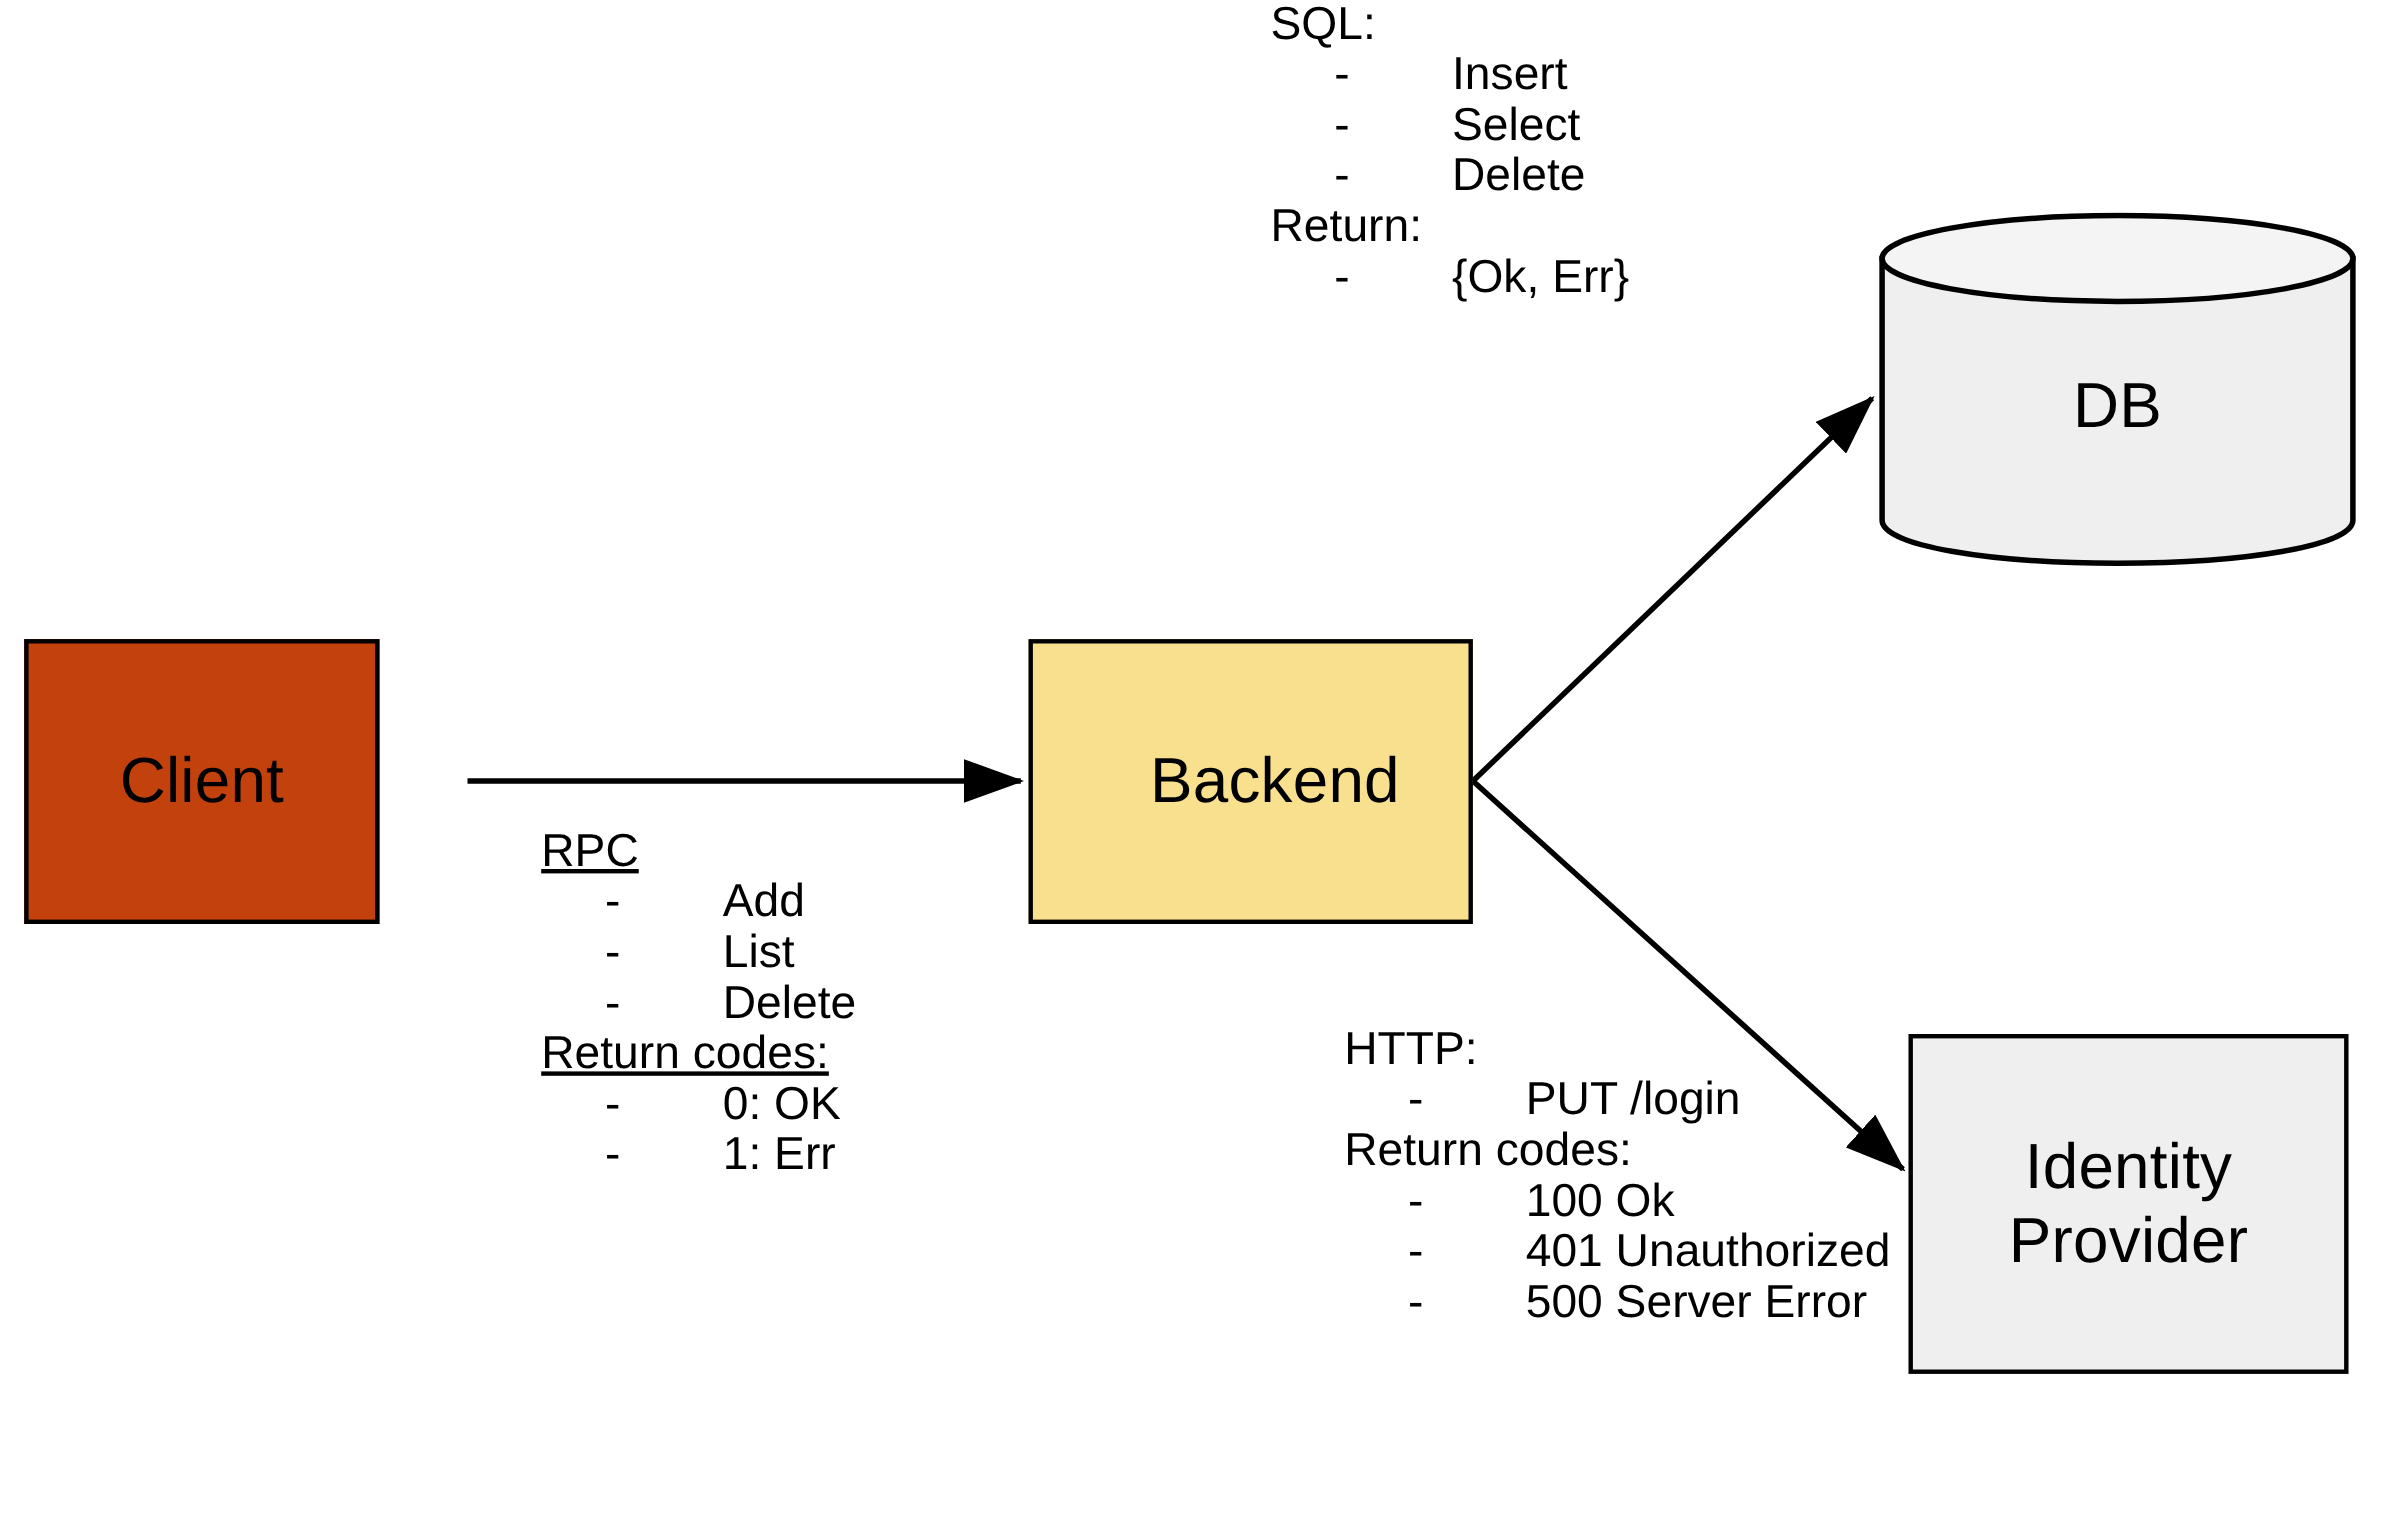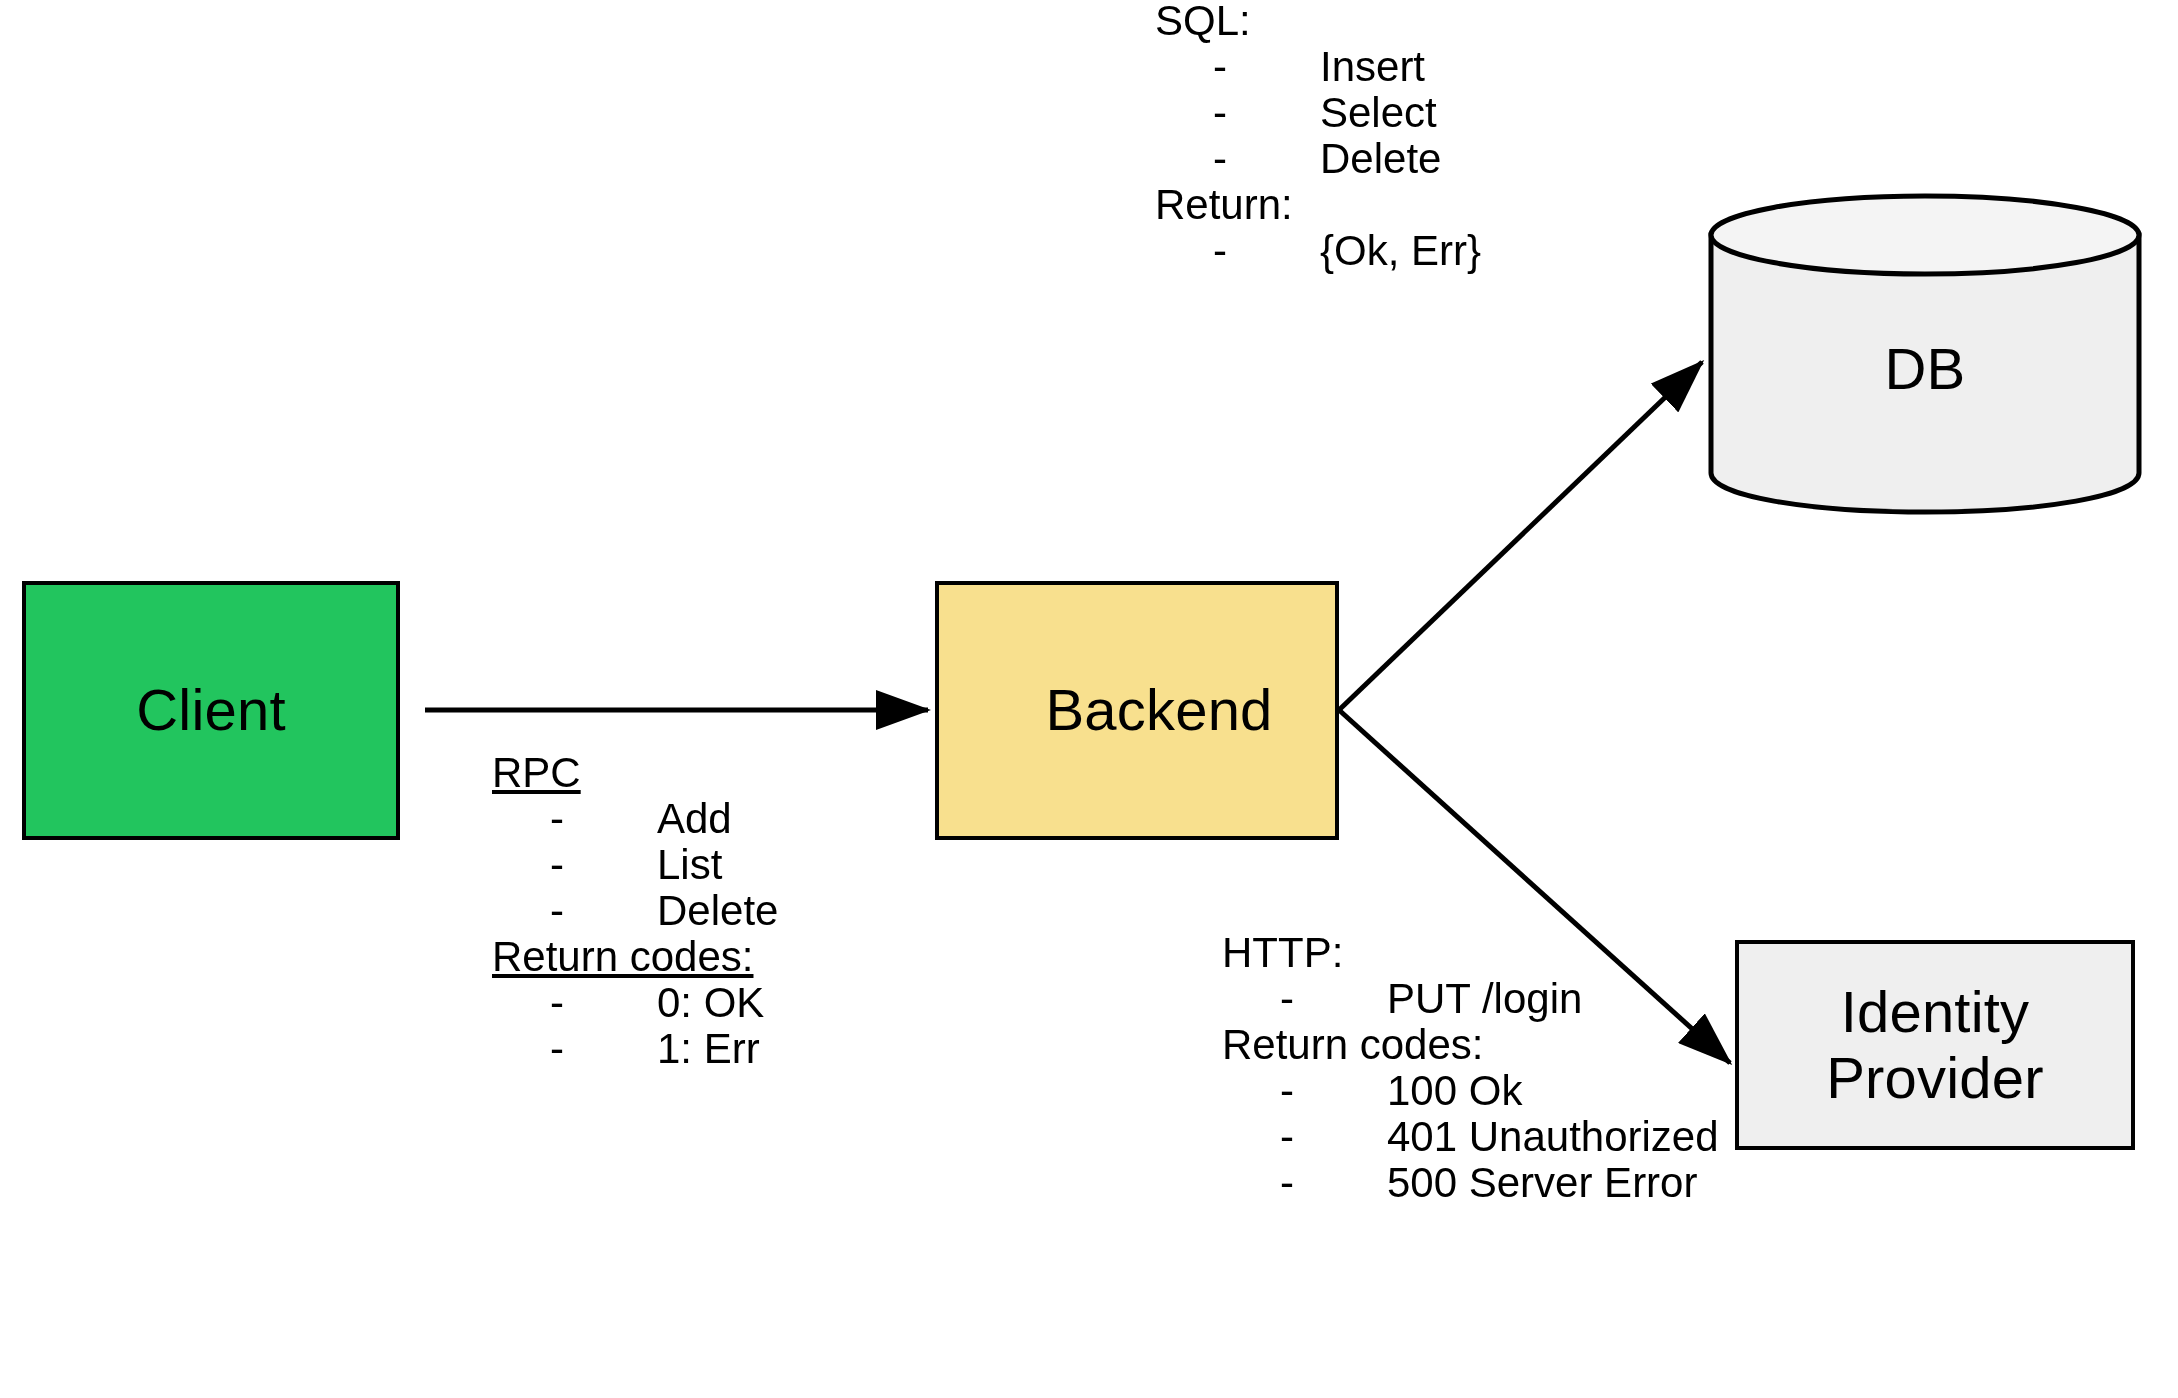--- a/index.html
+++ b/index.html
@@ -39,37 +39,37 @@
     line-height: 1.14;
   }
   .node-label {
     font-size: 58px;
     letter-spacing: 0.2px;
   }
 
   #client-node {
     left: 22px;
     top: 581px;
-    width: 378px;
+    width: 323px;
     height: 259px;
-    background: #22c55e;
+    background: #c2410c;
   }
   #backend-node {
     left: 935px;
     top: 581px;
     width: 404px;
     height: 259px;
     background: #F8E08E;
     padding-left: 44px;
   }
   #idp-node {
     left: 1735px;
     top: 940px;
     width: 400px;
-    height: 210px;
+    height: 309px;
     background: #EFEFEF;
   }
 
   
   #db-node {
     position: absolute;
     left: 1708px;
     top: 193px;
     width: 470px;
     height: 322px;

